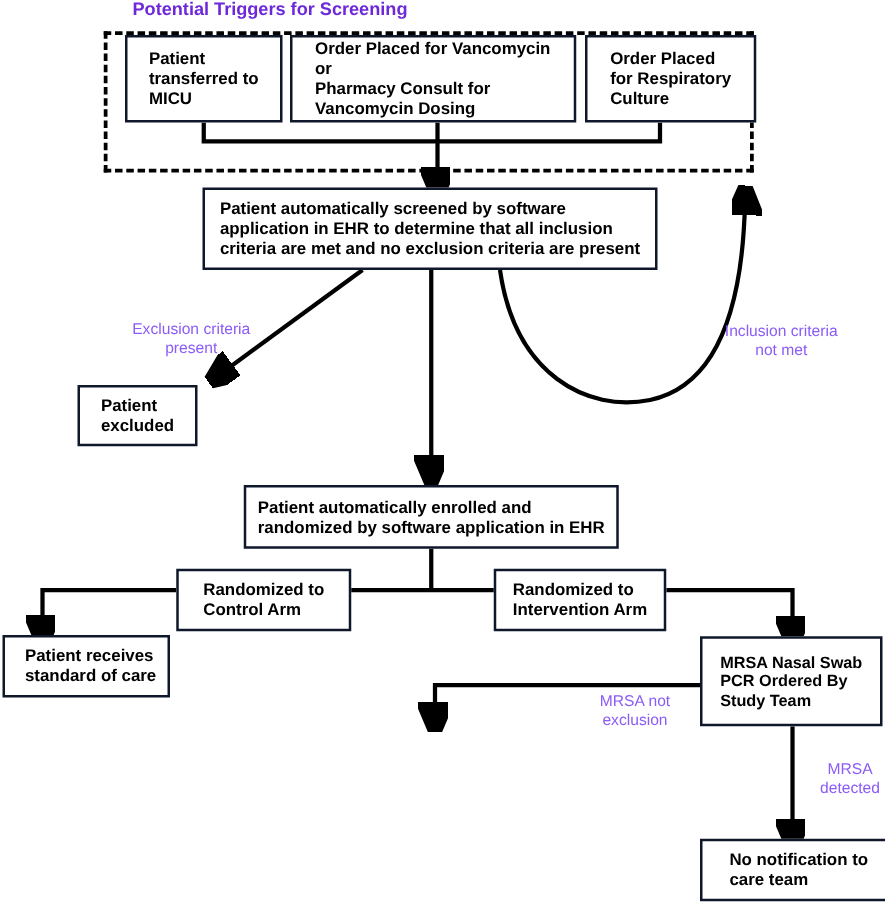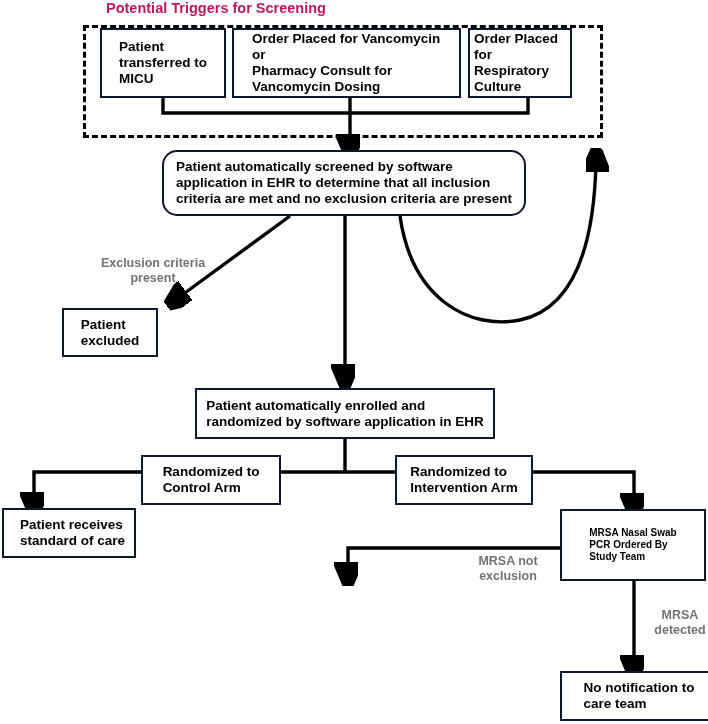--- a/index.html
+++ b/index.html
@@ -34,29 +34,29 @@
   .group-box {
     position: absolute;
     box-sizing: border-box;
     border: 3px dashed #000000;
     background: transparent;
     z-index: 1;
   }
   .group-title {
     position: absolute;
     font-weight: bold;
-    color: #be185d;
+    color: #6d28d9;
     z-index: 4;
     white-space: nowrap;
   }
   .edge-label {
     position: absolute;
     text-align: center;
-    font-weight: bold;
-    color: #737373;
+    font-weight: normal;
+    color: #8b5cf6;
     line-height: 1.18;
     z-index: 4;
     white-space: pre-line;
   }
   svg#wires {
     position: absolute;
     left: 0;
     top: 0;
     width: 708px;
     height: 724px;
@@ -113,54 +113,56 @@
   </svg>
 
   <div class="node" style="left:100px; top:28px; width:126px; height:70px; font-size:13.5px;">Patient
 transferred to
 MICU</div>
 
   <div class="node" style="left:232px; top:28px; width:229px; height:70px; font-size:13.5px;padding-left:18px;">Order Placed for Vancomycin or
 Pharmacy Consult for
 Vancomycin Dosing</div>
 
-  <div class="node" style="left:468px; top:28px; width:104px; height:70px; font-size:13.5px;">Order Placed
+  <div class="node" style="left:468px; top:28px; width:137px; height:70px; font-size:13.5px;">Order Placed
 for Respiratory
 Culture</div>
 
-  <div class="node" style="left:162px; top:150px; width:364px; height:66px; font-size:13.5px;border-radius:15px;">Patient automatically screened by software
+  <div class="node" style="left:162px; top:150px; width:364px; height:66px; font-size:13.5px;">Patient automatically screened by software
 application in EHR to determine that all inclusion
 criteria are met and no exclusion criteria are present</div>
 
   <div class="node" style="left:62px; top:308px; width:96px; height:49px; font-size:13.5px;">Patient
 excluded</div>
 
   <div class="node" style="left:195px; top:388px; width:300px; height:51px; font-size:13.5px;">Patient automatically enrolled and
 randomized by software application in EHR</div>
 
   <div class="node" style="left:141px; top:455px; width:140px; height:50px; font-size:13.5px;">Randomized to
 Control Arm</div>
 
   <div class="node" style="left:395px; top:455px; width:138px; height:50px; font-size:13.5px;">Randomized to
 Intervention Arm</div>
 
   <div class="node" style="left:2px; top:508px; width:134px; height:50px; font-size:13.5px;padding-left:11px;">Patient receives
 standard of care</div>
 
-  <div class="node" style="left:560px; top:509px; width:146px; height:72px; font-size:10px;">MRSA Nasal Swab
+  <div class="node" style="left:560px; top:509px; width:146px; height:72px; font-size:13px;">MRSA Nasal Swab
 PCR Ordered By
 Study Team</div>
 
 
   <div class="node" style="left:560px; top:671px; width:158px; height:50px; font-size:13.5px;">No notification to
 care team</div>
 
   <div class="edge-label" style="left:83px; top:256px; width:140px; font-size:12.5px;">Exclusion criteria
 present</div>
 
+  <div class="edge-label" style="left:555px; top:258px; width:140px; font-size:12.5px;">Inclusion criteria
+not met</div>
 
 
   <div class="edge-label" style="left:462px; top:554px; width:92px; font-size:12.5px;">MRSA not
 exclusion</div>
 
   <div class="edge-label" style="left:645px; top:608px; width:70px; font-size:12.5px;">MRSA
 detected</div>
 
 </div>
 

